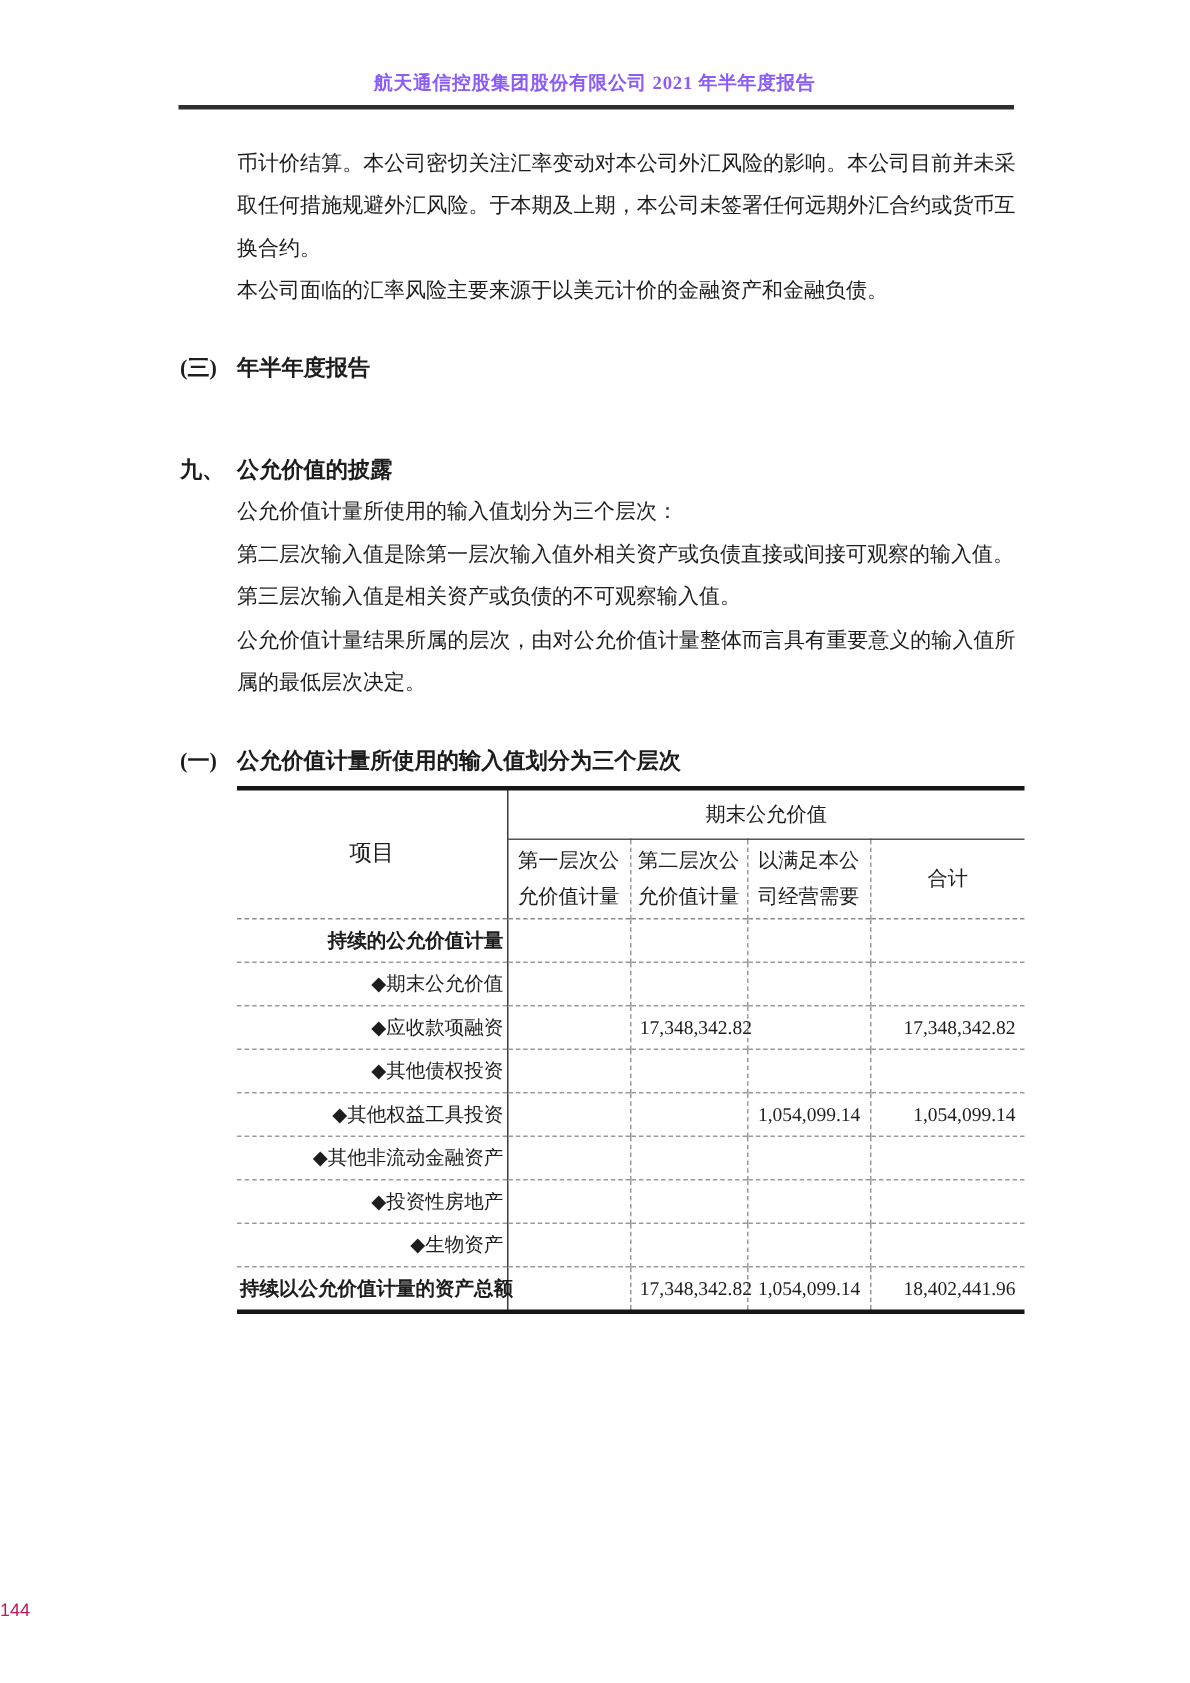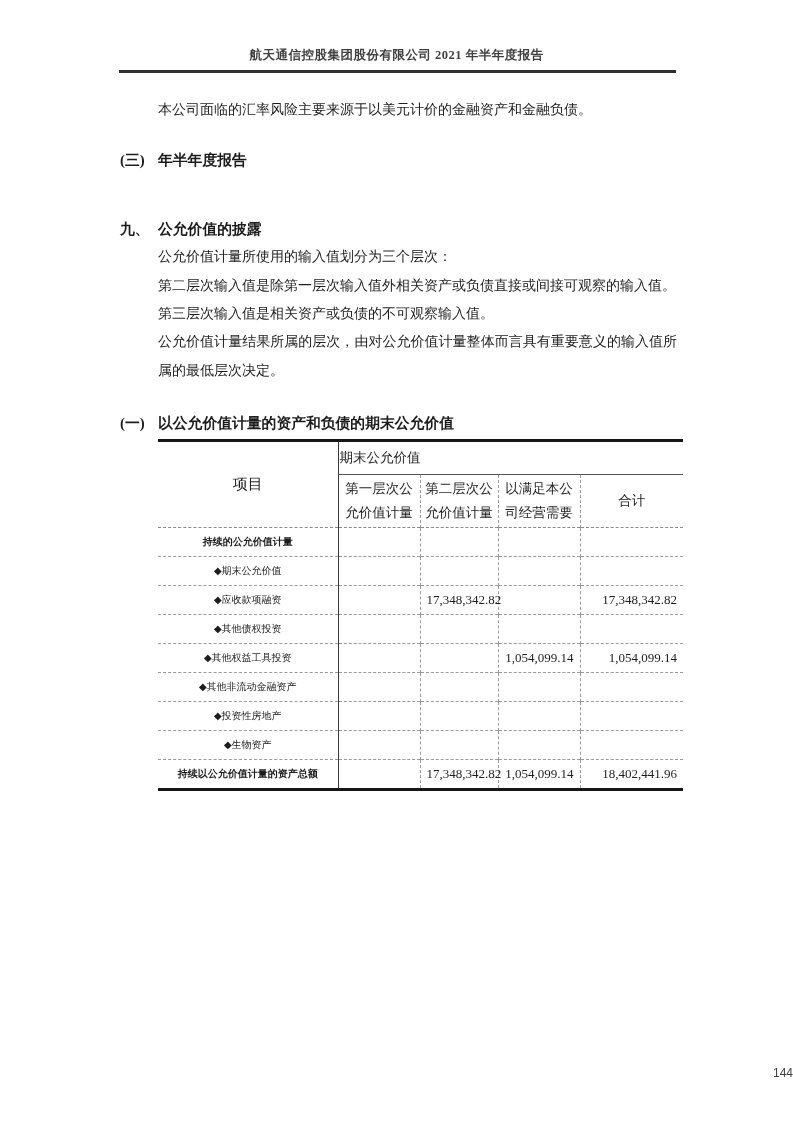--- a/index.html
+++ b/index.html
@@ -11,21 +11,21 @@
     overflow: hidden;
     font-family: "Liberation Serif", "DejaVu Serif", serif;
     color: #1d1d1d;
   }
   .doc-header-title {
     position: absolute;
     top: 47px; left: 0; right: 0;
     text-align: center;
     font-size: 12.5px;
     font-weight: bold;
-    color: #404040;
+    color: #8b5cf6;
     letter-spacing: 0.5px;
   }
   .header-rule {
     position: absolute;
     top: 70px; left: 119px;
     width: 557px; height: 3px;
     background: #2e2e2e;
   }
   .content {
     position: absolute;
@@ -59,91 +59,93 @@
     text-align: left;
   }
   .fv-table th { font-weight: normal; }
   .th-item {
     border-right: 1px solid #3a3a3a;
     text-align: center;
     vertical-align: middle;
     font-size: 15px;
   }
   .th-group {
+    text-align: center;
     border-bottom: 1px solid #555;
     height: 30px;
     font-size: 13.5px;
     vertical-align: middle;
   }
   .th-sub {
     border-right: 1px dashed #9a9a9a;
     text-align: center;
     vertical-align: middle;
     padding: 2px 4px;
     line-height: 24px;
     font-size: 13.5px;
     word-break: break-all;
   }
   .th-sub.last { border-right: none; }
   .fv-table thead tr.sub-row { border-bottom: 1px dashed #8a8a8a; }
   .fv-table tbody tr { border-bottom: 1px dashed #9a9a9a; }
   .fv-table tbody tr:last-child { border-bottom: none; }
   .cell-label {
-    text-align: center;
+    text-align: right;
     padding: 5px 2px;
     border-right: 1px solid #3a3a3a;
-    font-size: 10px;
+    font-size: 13px;
     white-space: nowrap;
   }
   .cell-val {
     text-align: right;
     padding: 5px 6px;
     border-right: 1px dashed #9a9a9a;
     font-family: "Liberation Serif", "DejaVu Serif", serif;
   }
   .cell-val.last { border-right: none; }
   .row-bold .cell-label { font-weight: bold; }
   .page-footer {
     position: absolute;
     top: 1066px; left: 0; right: 0;
-    text-align: right;
+    text-align: left;
     font-size: 12px;
     font-family: "Liberation Sans", sans-serif;
-    color: #404040;
+    color: #be185d;
   }
 </style>
 </head>
 <body>
 
 <div class="page">
 
   <div class="doc-header-title">航天通信控股集团股份有限公司 2021 年半年度报告</div>
   <div class="header-rule"></div>
 
   <div class="content">
 
+    <p class="body-text">币计价结算。本公司密切关注汇率变动对本公司外汇风险的影响。本公司目前并未采取任何措施规避外汇风险。于本期及上期，本公司未签署任何远期外汇合约或货币互换合约。</p>
     <p class="body-text">本公司面临的汇率风险主要来源于以美元计价的金融资产和金融负债。</p>
 
     <div class="section-heading sp-liquidity">
       <span class="sec-num">(三)</span>
       <span class="sec-title">年半年度报告</span>
     </div>
 
     <div class="section-heading sp-fv">
       <span class="sec-num">九、</span>
       <span class="sec-title">公允价值的披露</span>
     </div>
     <p class="body-text">公允价值计量所使用的输入值划分为三个层次：</p>
     <p class="body-text">第二层次输入值是除第一层次输入值外相关资产或负债直接或间接可观察的输入值。</p>
     <p class="body-text">第三层次输入值是相关资产或负债的不可观察输入值。</p>
     <p class="body-text">公允价值计量结果所属的层次，由对公允价值计量整体而言具有重要意义的输入值所属的最低层次决定。</p>
 
     <div class="section-heading sp-table">
       <span class="sec-num">(一)</span>
-      <span class="sec-title">以公允价值计量的资产和负债的期末公允价值</span>
+      <span class="sec-title">公允价值计量所使用的输入值划分为三个层次</span>
     </div>
 
     <table class="fv-table">
       <colgroup>
         <col style="width:180px">
         <col style="width:82px">
         <col style="width:78px">
         <col style="width:82px">
         <col style="width:103px">
       </colgroup>

